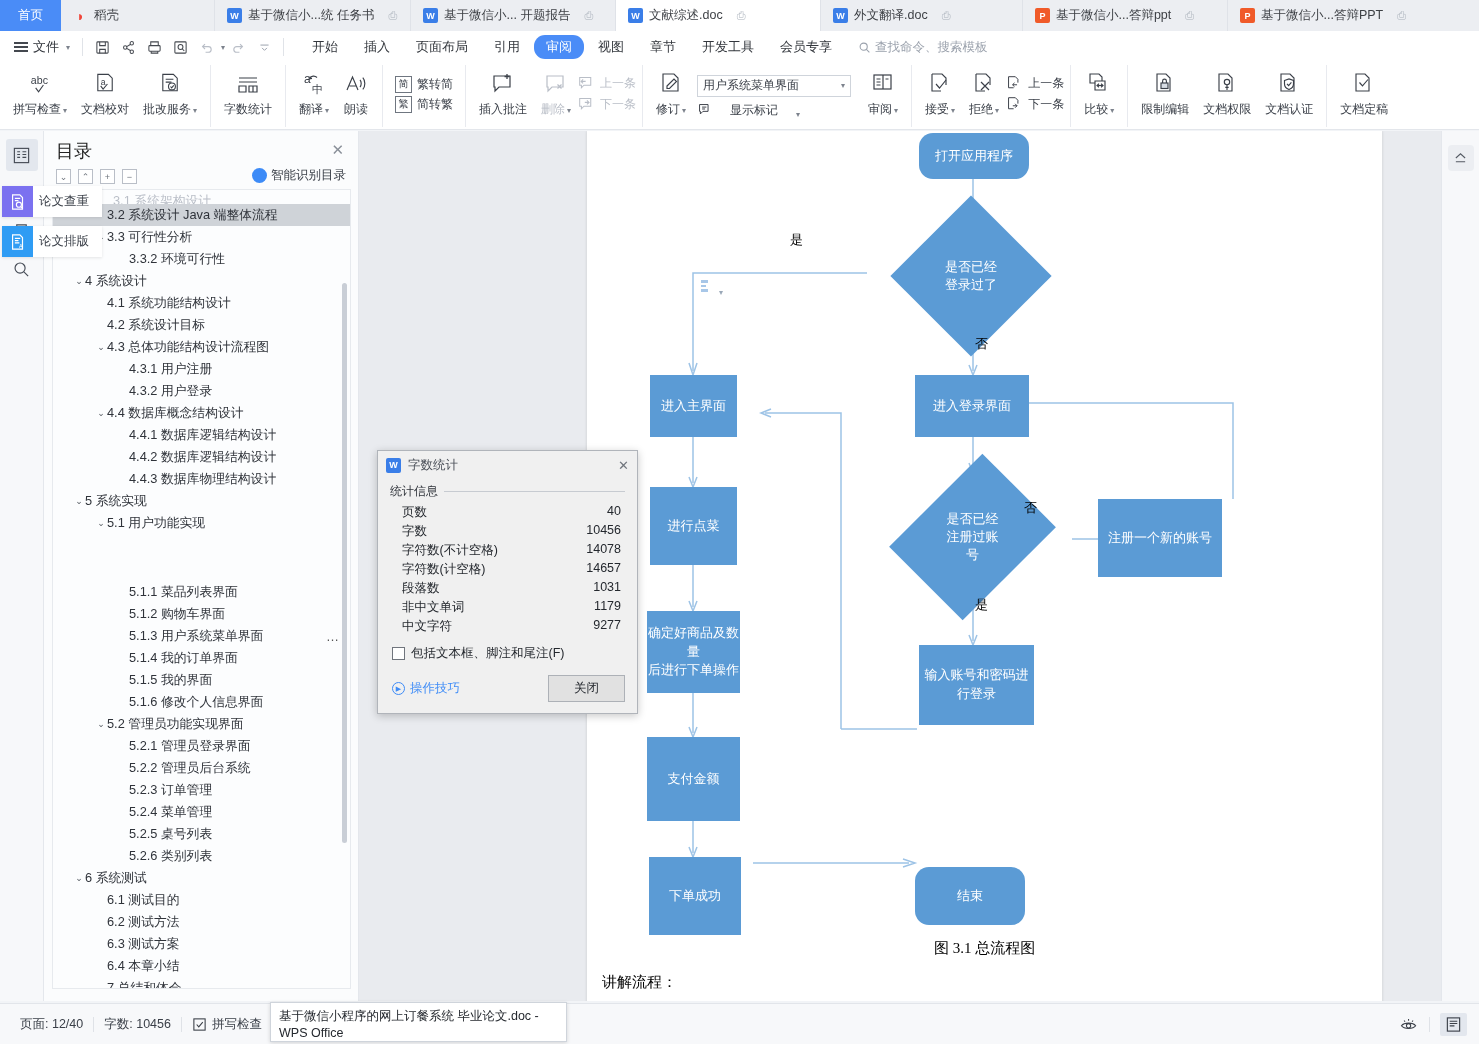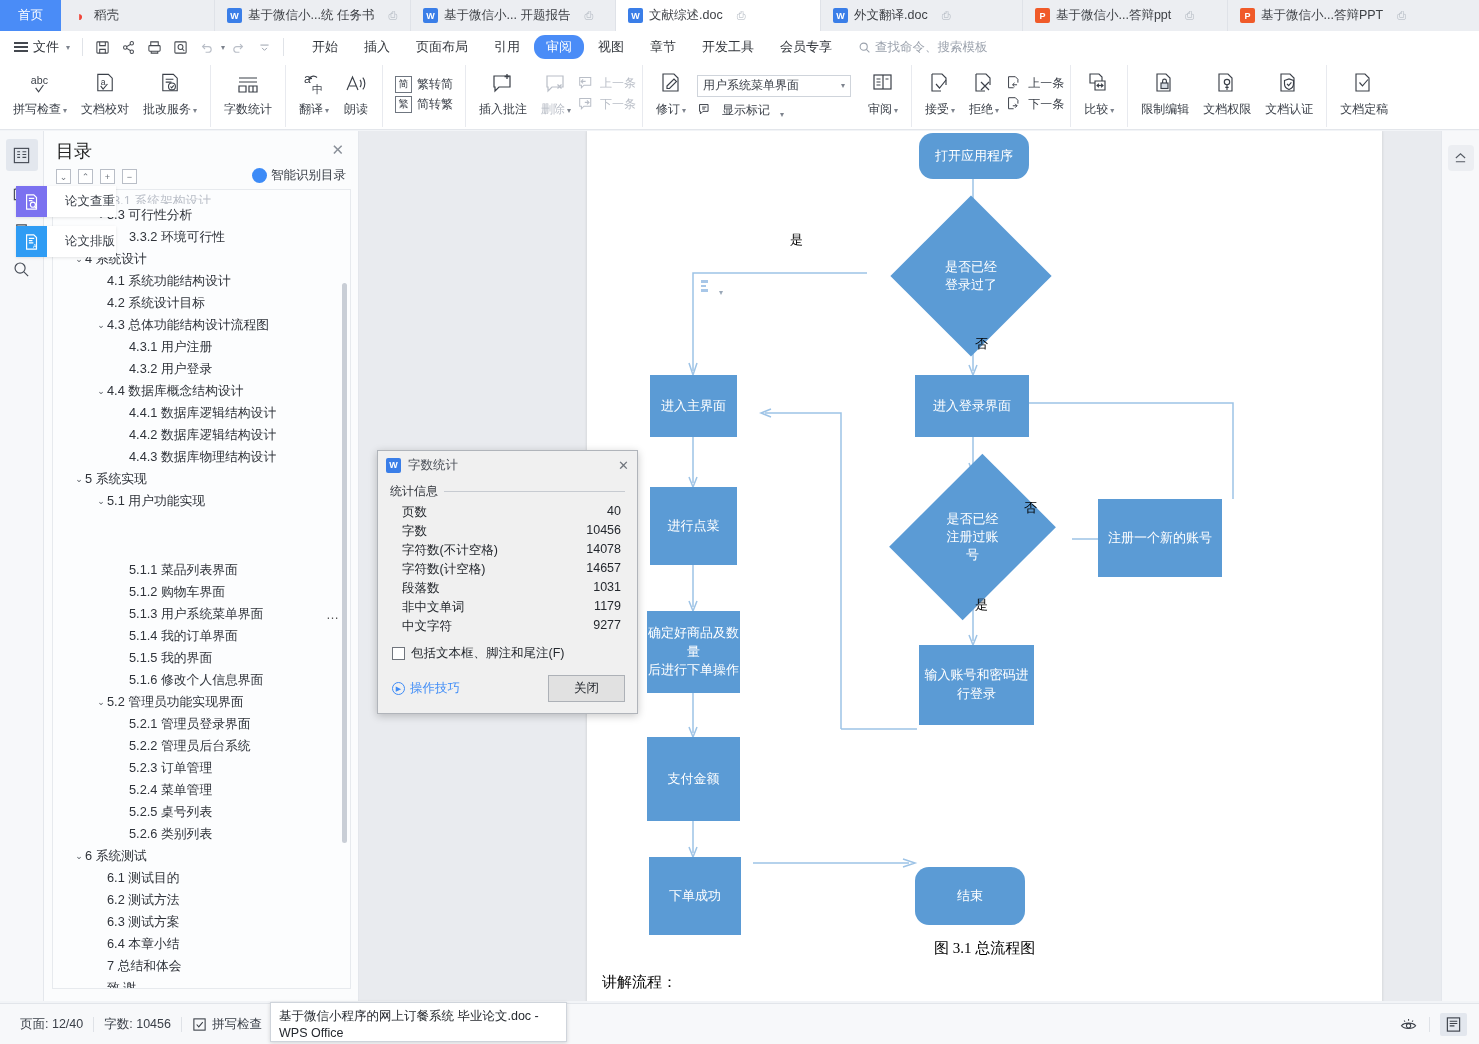--- a/index.html
+++ b/index.html
@@ -69,21 +69,21 @@
   .tbtn.dis { color: #b9bec7; }
   .tbtn.dis .gl svg { stroke: #b9bec7; }
   .caret { font-size: 8px; margin-left: 2px; color: #7d838d; }
   .stackgroup { display: flex; flex-direction: column; justify-content: center; height: 58px; padding: 2px 6px; gap: 3px; }
   .srow { display: flex; align-items: center; gap: 5px; font-size: 12px; color: #3b4049; white-space: nowrap; }
   .dropdown {
     border: 1px solid #cfd4db; background: #fff; height: 22px; width: 154px;
     display: flex; align-items: center; justify-content: space-between;
     padding: 0 5px; font-size: 12px; color: #3b4049;
   }
-  .markrow { display: flex; align-items: flex-end; gap: 8px; font-size: 12px; color: #3b4049; }
+  .markrow { display: flex; align-items: flex-end; gap: 16px; font-size: 12px; color: #3b4049; }
   .twocol { display: flex; flex-direction: column; height: 58px; justify-content: center; gap: 4px; }
 
   
   .rail {
     position: absolute; top: 131px; left: 0; width: 44px; height: 870px;
     background: #f7f8fa; border-right: 1px solid #e4e7ec;
     display: flex; flex-direction: column; align-items: center; padding-top: 8px; gap: 6px;
   }
   .railbtn { width: 32px; height: 32px; display: flex; align-items: center; justify-content: center; border-radius: 3px; color: #454b55; }
   .railbtn.sel { background: #e3e7ee; }
@@ -179,21 +179,21 @@
   .rside {
     position: absolute; top: 131px; right: 0; width: 38px; height: 870px;
     background: #f7f8fa; border-left: 1px solid #e4e7ec;
   }
   .rcollapse {
     position: absolute; top: 14px; left: 50%; transform: translateX(-50%);
     width: 26px; height: 26px; background: #eceef2; border-radius: 4px;
     display: flex; align-items: center; justify-content: center; color: #545a63; font-size: 12px;
   }
   .rtool {
-    position: absolute; left: 16px; width: 100px; height: 31px; display: flex; align-items: center; gap: 18px;
+    position: absolute; left: 2px; width: 100px; height: 31px; display: flex; align-items: center; gap: 6px;
     background: #fff; box-shadow: 0 1px 3px rgba(0,0,0,.1);
   }
   .rtool .tic { width: 31px; height: 31px; display: flex; align-items: center; justify-content: center; color: #fff; }
   .rtool .tlb { font-size: 12.5px; color: #3b4049; white-space: nowrap; }
 
   
   .status {
     position: absolute; bottom: 0; left: 0; width: 1479px; height: 41px;
     background: #f7f8fa; border-top: 1px solid #e2e5ea;
     display: flex; align-items: center; padding: 0 10px; gap: 0;
@@ -626,20 +626,24 @@
       <div class="ttbtn">+</div>
       <div class="ttbtn">−</div>
     </div>
     <div class="toc-smart">
       <span class="smart-dot"></span>
       <span>智能识别目录</span>
     </div>
     <div class="toc-list">
       <div style="height:11px;overflow:hidden;color:#b9bec7;padding-left:60px;font-size:12.8px">3.1 系统架构设计</div>
       <div id="toc-rows">
+          <div class="toc-item sel" style="padding-left: 42px; position: relative;">
+            <span class="chev"></span>
+            <span>3.2 系统设计 Java 端整体流程</span>
+          </div>
           <div class="toc-item" style="padding-left: 42px; position: relative;">
             <span class="chev e">⌄</span>
             <span>3.3  可行性分析</span>
           </div>
           <div class="toc-item" style="padding-left: 64px; position: relative;">
             <span class="chev"></span>
             <span>3.3.2 环境可行性</span>
           </div>
           <div class="toc-item" style="padding-left: 20px; position: relative;">
             <span class="chev e">⌄</span>

